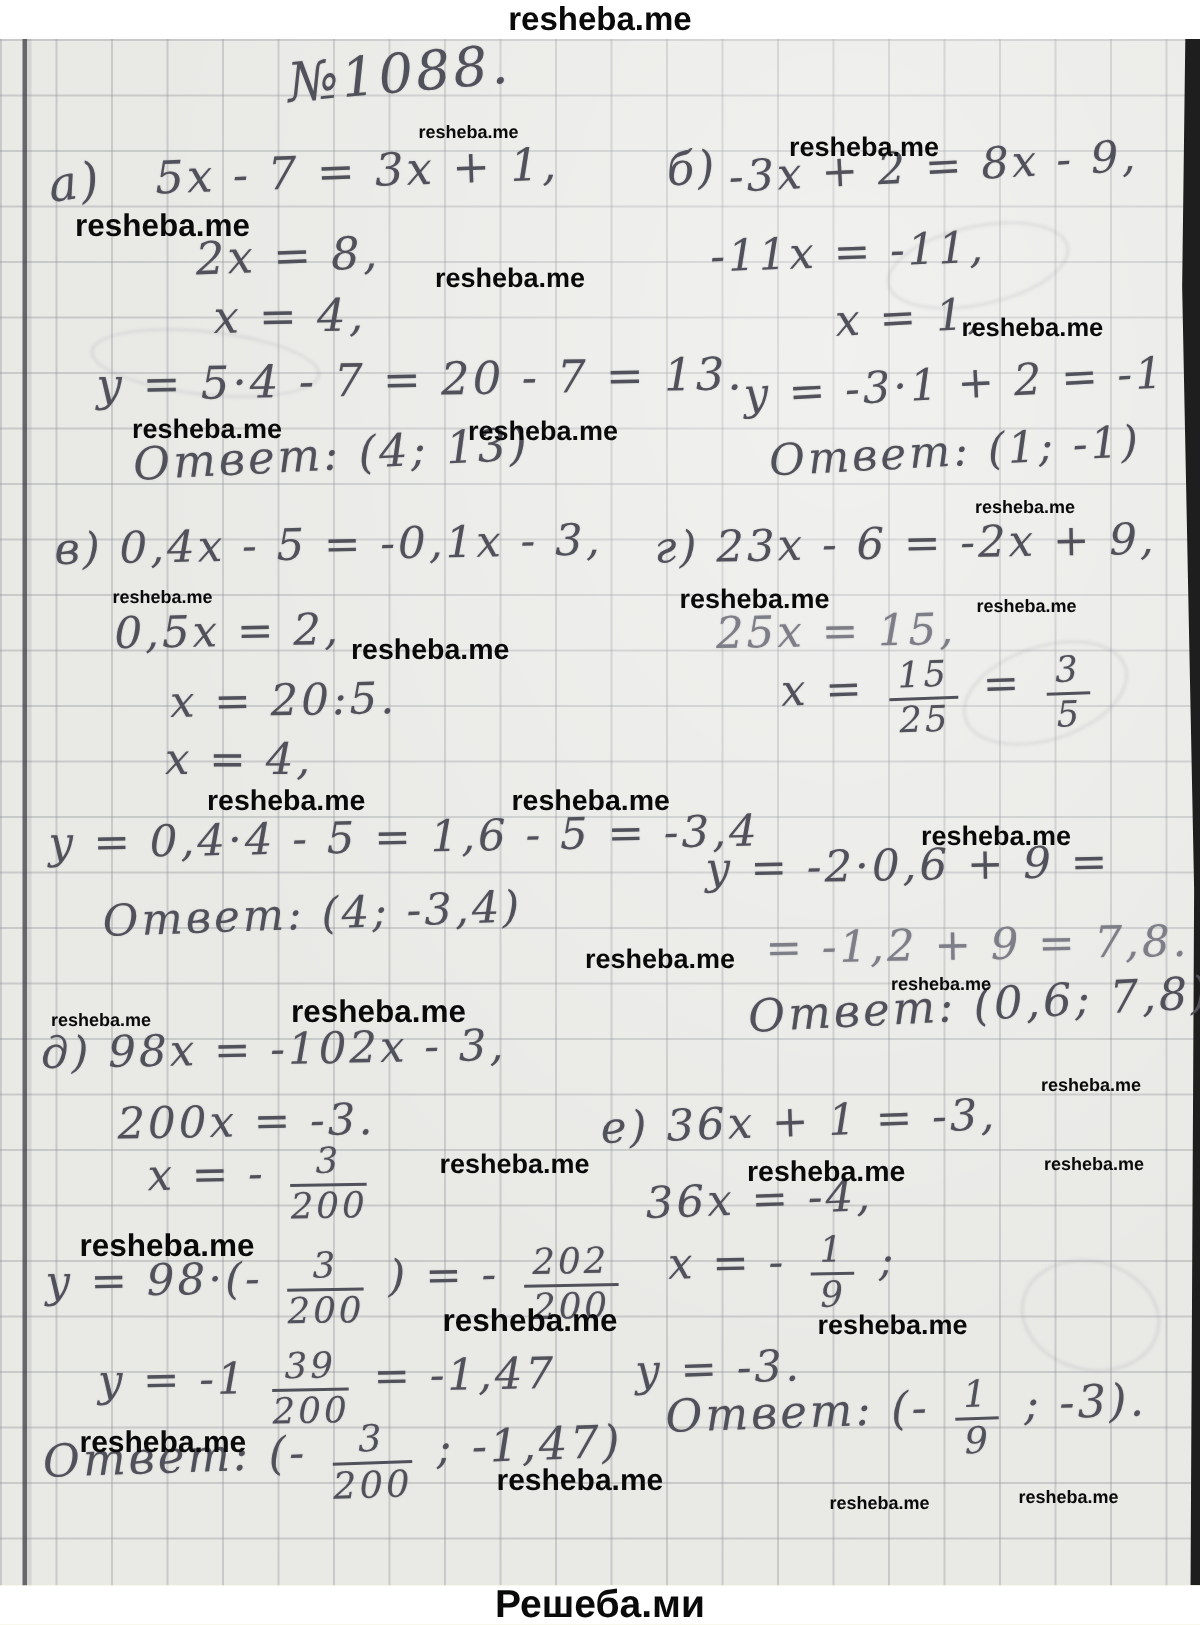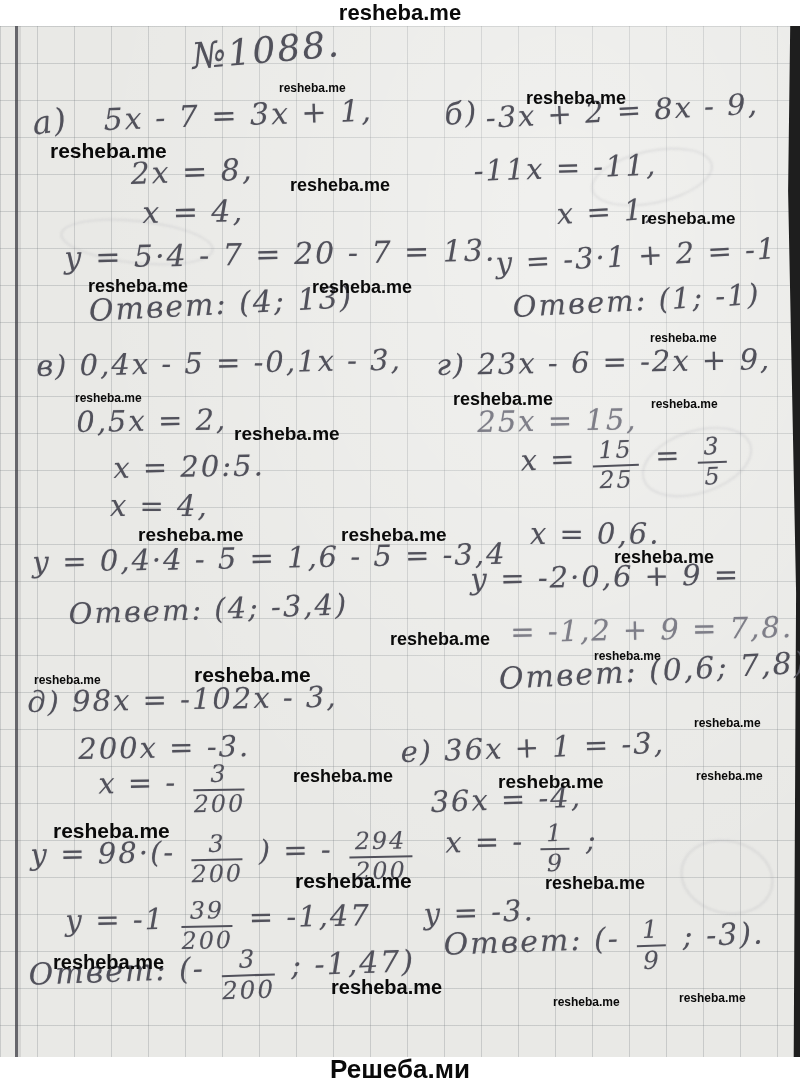--- a/index.html
+++ b/index.html
@@ -83,39 +83,38 @@
     <span>г)</span>
     <span>23x - 6 = -2x + 9,</span>
   </div>
   <div class="hw light" style="left:477px;top:406px;font-size:29px;--r:-1deg;">25x = 15,</div>
   <div class="hw" style="left:520px;top:442px;font-size:29px;--r:-2deg;">
     <span>x =</span>
     <span class="frac"><span class="num">15</span><span class="den">25</span></span>
     <span>=</span>
     <span class="frac"><span class="num">3</span><span class="den">5</span></span>
   </div>
-  <div class="hw" style="left:530px;top:518px;font-size:29px;--r:0deg;">x = 0,6.</div>
   <div class="hw" style="left:470px;top:563px;font-size:29px;--r:-1deg;">у = -2·0,6 + 9 =</div>
   <div class="hw light" style="left:510px;top:616px;font-size:29px;--r:-1deg;">= -1,2 + 9 = 7,8.</div>
   <div class="hw" style="left:498px;top:662px;font-size:30px;--r:-3deg;">Ответ: (0,6; 7,8)</div>
 
   <div class="hw" style="left:27px;top:686px;font-size:29px;--r:-1deg;">
     <span>д)</span>
     <span>98x = -102x - 3,</span>
   </div>
   <div class="hw" style="left:78px;top:733px;font-size:29px;--r:-1deg;">200x = -3.</div>
   <div class="hw" style="left:98px;top:765px;font-size:29px;--r:-1deg;">
     <span>x = -</span>
     <span class="frac"><span class="num">3</span><span class="den">200</span></span>
   </div>
   <div class="hw" style="left:30px;top:836px;font-size:29px;--r:-1deg;">
     <span>у = 98·(-</span>
     <span class="frac"><span class="num">3</span><span class="den">200</span></span>
     <span>) = -</span>
-    <span class="frac"><span class="num">294</span><span class="den">200</span></span>
+    <span class="frac"><span class="num">202</span><span class="den">200</span></span>
   </div>
   <div class="hw" style="left:65px;top:902px;font-size:29px;--r:-1deg;">
     <span>у = -1</span>
     <span class="frac"><span class="num">39</span><span class="den">200</span></span>
     <span>= -1,47</span>
   </div>
   <div class="hw" style="left:28px;top:955px;font-size:30px;--r:-2deg;">
     <span>Ответ: (-</span>
     <span class="frac"><span class="num">3</span><span class="den">200</span></span>
     <span>; -1,47)</span>

